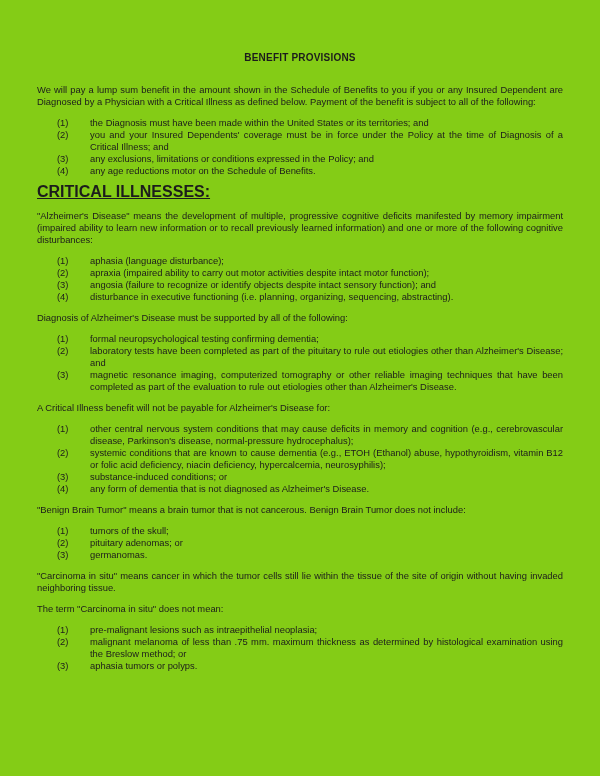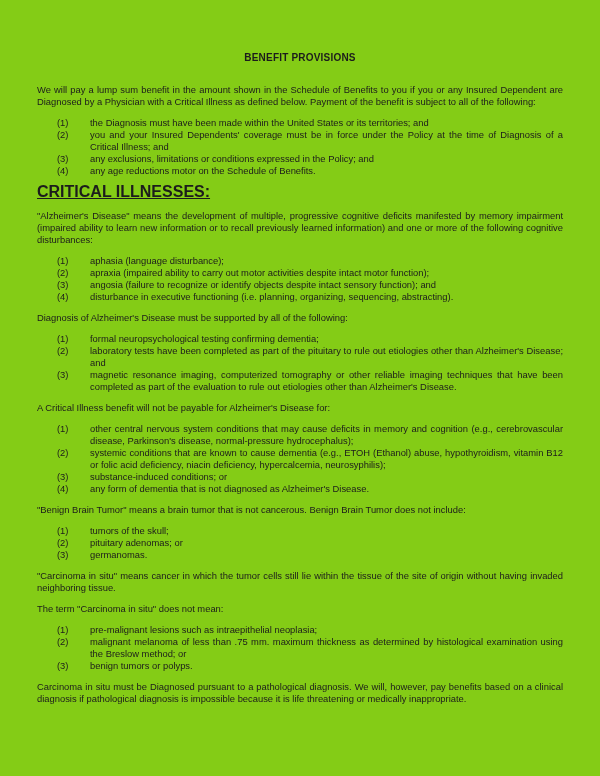--- a/index.html
+++ b/index.html
@@ -172,20 +172,19 @@
     <div class="li">
       <span class="num">(1)</span>
       <span class="txt">pre-malignant lesions such as intraepithelial neoplasia;</span>
     </div>
     <div class="li">
       <span class="num">(2)</span>
       <span class="txt">malignant melanoma of less than .75 mm. maximum thickness as determined by histological examination using the Breslow method; or</span>
     </div>
     <div class="li">
       <span class="num">(3)</span>
-      <span class="txt">benign tumors or polyps.</span>
+      <span class="txt">aphasia tumors or polyps.</span>
     </div>
   </div>
 
-  <p class="para">Carcinoma in situ must be Diagnosed pursuant to a pathological diagnosis.  We will, however, pay benefits based on a clinical diagnosis if pathological diagnosis is impossible because it is life threatening or medically inappropriate.</p>
 
 
 </div>
 
 </body></html>

